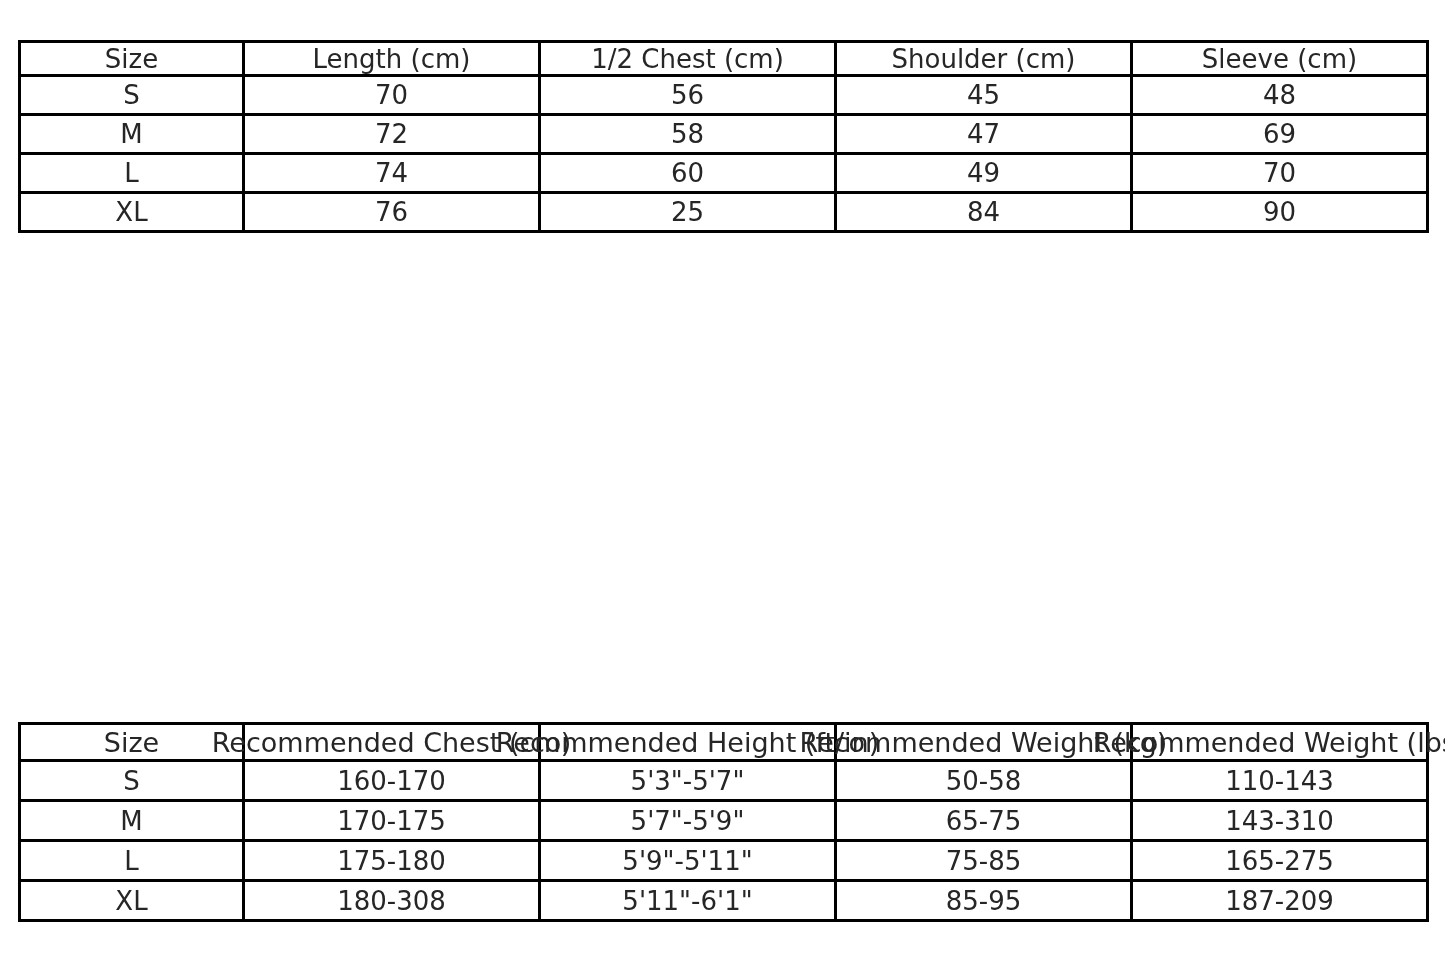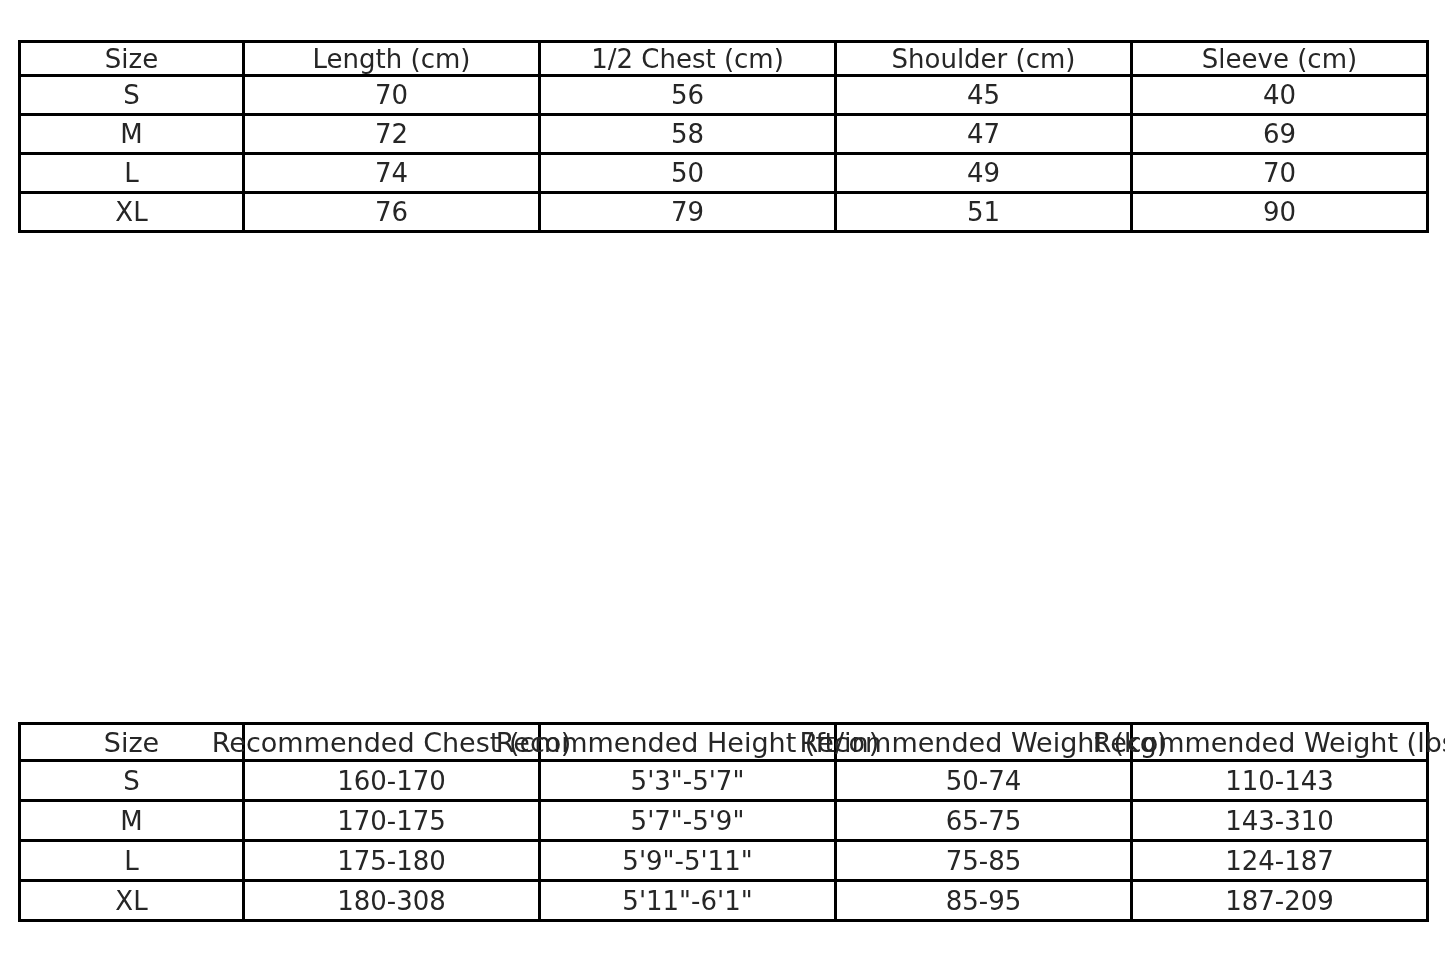--- a/index.html
+++ b/index.html
@@ -84,41 +84,41 @@
           <span>Sleeve (cm)</span>
         </th>
     </tr>
   </thead>
   <tbody>
     <tr>
       <td>S</td>
       <td>70</td>
       <td>56</td>
       <td>45</td>
-      <td>40</td>
+      <td>48</td>
     </tr>
     <tr>
       <td>M</td>
       <td>72</td>
       <td>58</td>
       <td>47</td>
       <td>69</td>
     </tr>
     <tr>
       <td>L</td>
       <td>74</td>
-      <td>50</td>
+      <td>60</td>
       <td>49</td>
       <td>70</td>
     </tr>
     <tr>
       <td>XL</td>
       <td>76</td>
-      <td>79</td>
-      <td>51</td>
+      <td>25</td>
+      <td>84</td>
       <td>90</td>
     </tr>
   </tbody>
 </table>
 
 <table class="tbl" id="fit-table">
   <colgroup>
     <col class="c-size">
       <col class="c-wide">
       <col class="c-wide">
@@ -142,36 +142,36 @@
       <th>
           <span>Recommended Weight (lbs)</span>
         </th>
     </tr>
   </thead>
   <tbody>
     <tr>
       <td>S</td>
       <td>160-170</td>
       <td>5'3"-5'7"</td>
-      <td>50-74</td>
+      <td>50-58</td>
       <td>110-143</td>
     </tr>
     <tr>
       <td>M</td>
       <td>170-175</td>
       <td>5'7"-5'9"</td>
       <td>65-75</td>
       <td>143-310</td>
     </tr>
     <tr>
       <td>L</td>
       <td>175-180</td>
       <td>5'9"-5'11"</td>
       <td>75-85</td>
-      <td>124-187</td>
+      <td>165-275</td>
     </tr>
     <tr>
       <td>XL</td>
       <td>180-308</td>
       <td>5'11"-6'1"</td>
       <td>85-95</td>
       <td>187-209</td>
     </tr>
   </tbody>
 </table>

